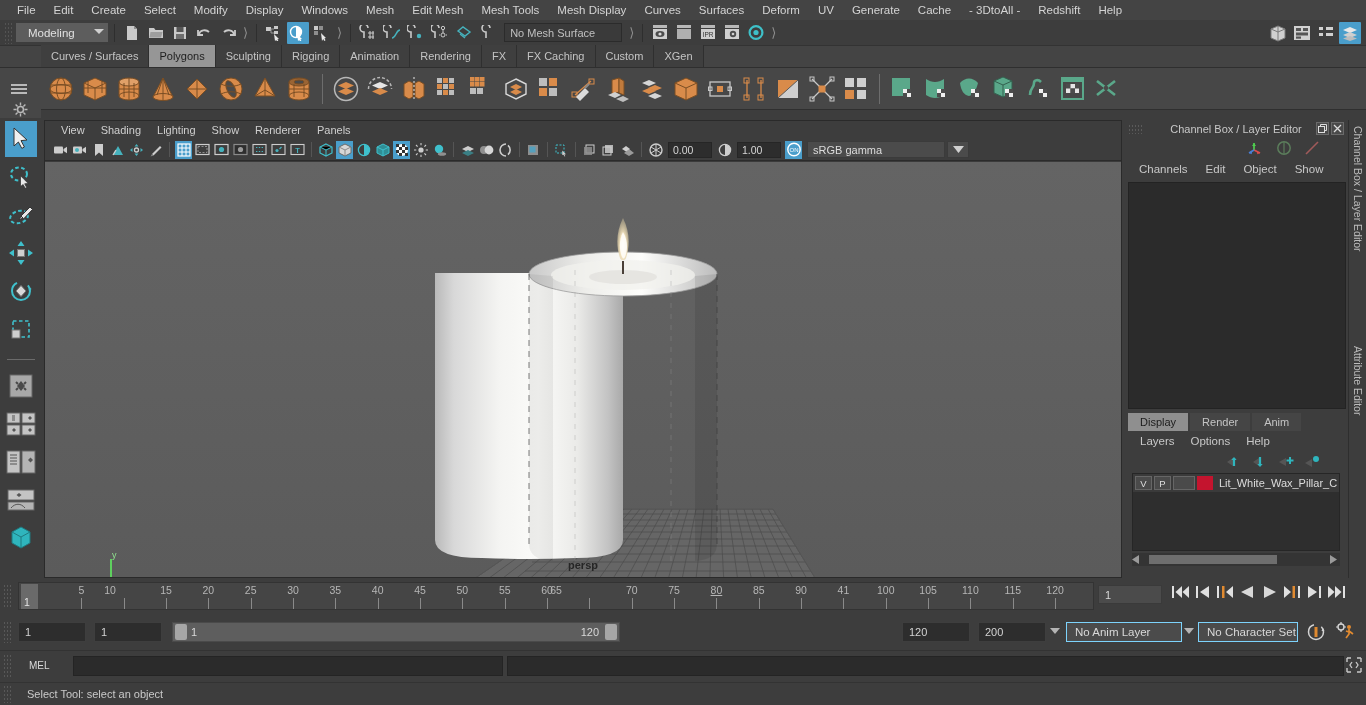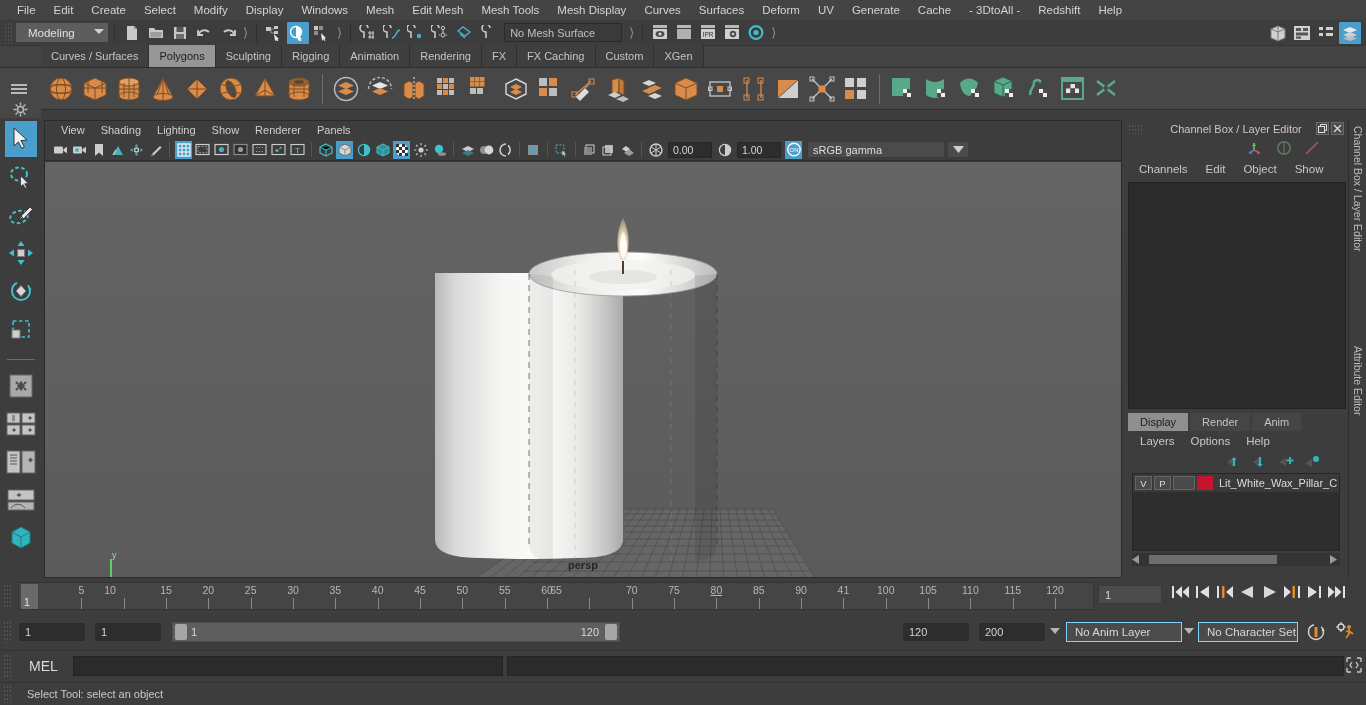--- a/index.html
+++ b/index.html
@@ -163,21 +163,21 @@
   .dropdownarw{ position:absolute; top:10px; border-left:5px solid transparent;
     border-right:5px solid transparent; border-top:6px solid #b4b4b4; }
   .selbox{ position:absolute; top:4px; height:20px; background:#4b4b4b; border:1px solid #7dd3fc;
     color:#d8d8d8; font-size:11.5px; display:flex; align-items:center; padding-left:8px; }
 
   
   .cmdline{ position:absolute; left:0; top:650px; width:1366px; height:30px; background:#3d3d3d;
      border-top:1px solid #333; display:flex; align-items:center; }
   .cmdgrip{ width:8px;height:24px;margin-left:3px;
     background-image:radial-gradient(#585858 40%, transparent 41%);background-size:3px 4px;}
-  .mel{ font-size:14px; color:#dadada; margin-left:18px; width:40px; }
+  .mel{ font-size:10px; color:#dadada; margin-left:18px; width:40px; }
   .melinput{ height:20px; background:#2b2b2b; border:1px solid #242424; flex:0 0 430px; margin-left:4px; }
   .melout{ height:20px; background:#2b2b2b; border:1px solid #242424; flex:1; margin-left:4px; margin-right:22px;}
   .cmdicon{ position:absolute; right:4px; top:6px; }
 
   
   .helpline{ position:absolute; left:0; top:682px; width:1366px; height:23px; background:#3d3d3d;
      border-top:1px solid #333; display:flex; align-items:center; }
   .helpgrip{ width:8px;height:18px;margin-left:3px;
     background-image:radial-gradient(#585858 40%, transparent 41%);background-size:3px 4px;}
   .helptext{ font-size:11px; color:#c9c9c9; margin-left:16px; }

